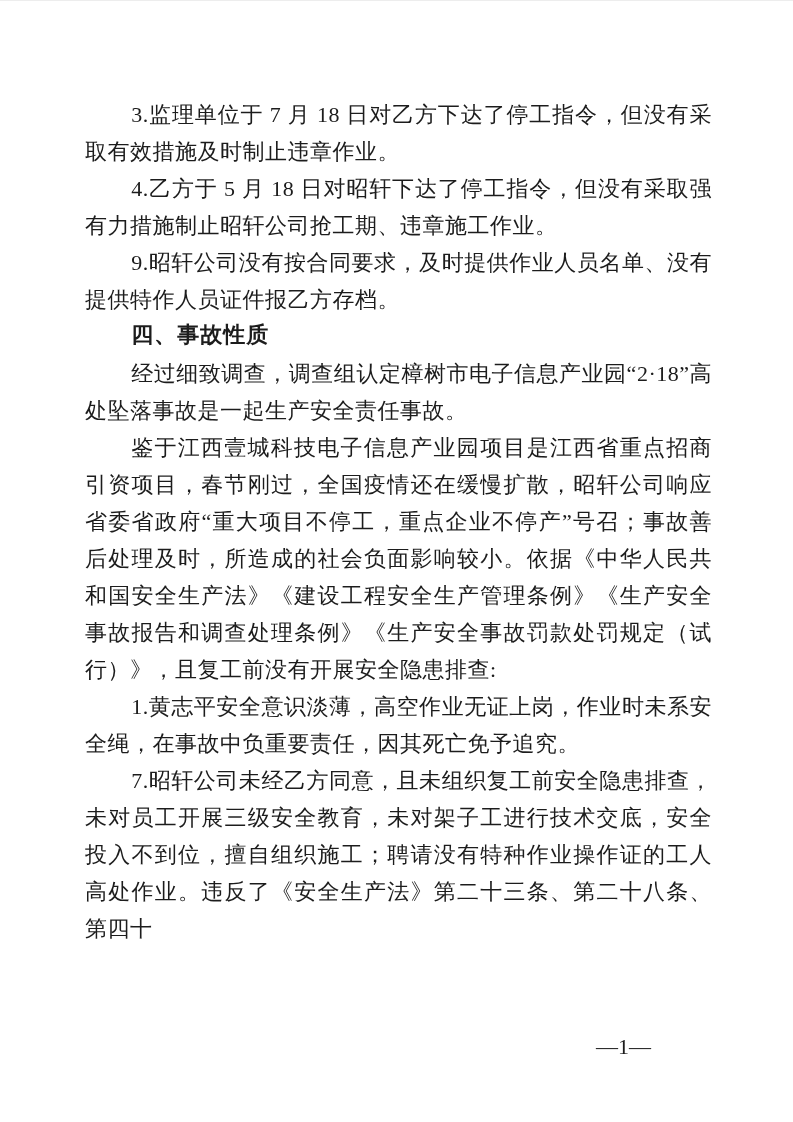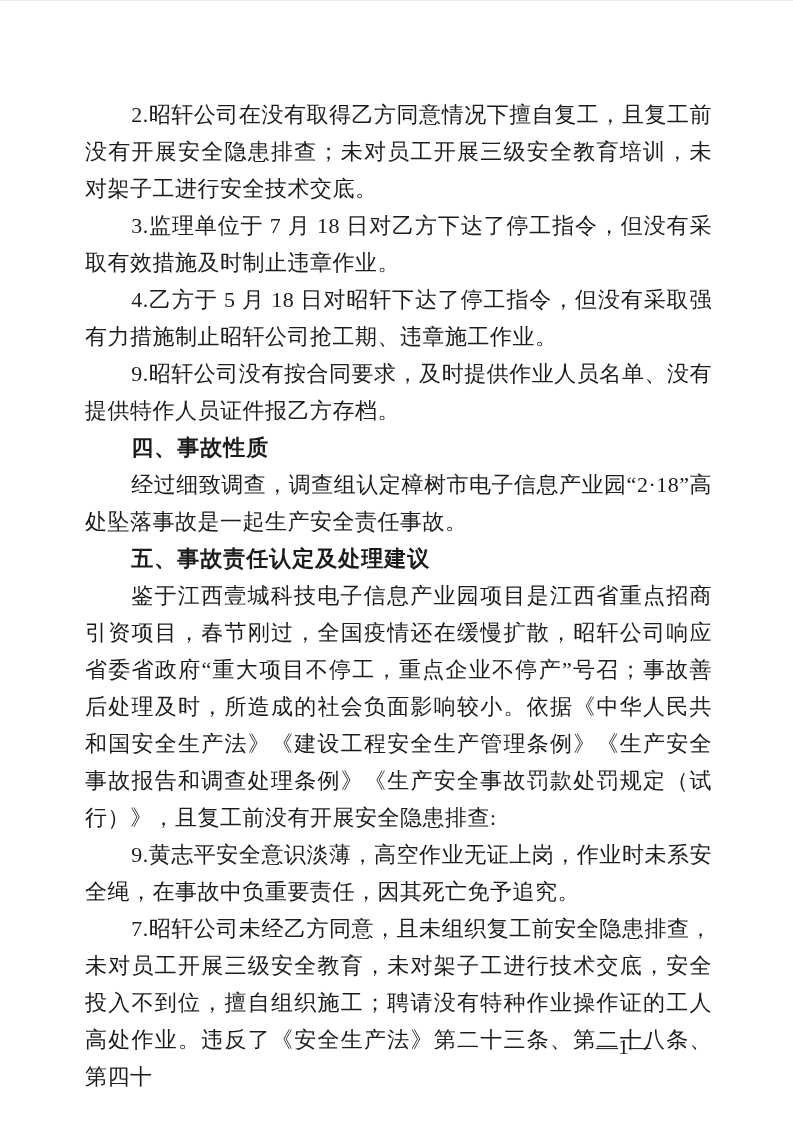--- a/index.html
+++ b/index.html
@@ -31,41 +31,40 @@
     letter-spacing: 0.5px;
     text-align: justify;
     text-align-last: left;
     text-indent: 2.1em;
     word-break: break-all;
   }
   .content p.heading {
     font-weight: bold;
     text-align: left;
     letter-spacing: 1px;
+    font-family: Liberation Mono, monospace;
   }
   .footer {
     position: absolute;
     top: 1032px;
     left: 596px;
     font-size: 22px;
     line-height: 28px;
     letter-spacing: 0;
     color: #1c1c1c;
   }
 </style>
 </head>
 <body>
 
 <div class="page">
   <div class="content">
-    <p class="body">2.昭轩公司在没有取得乙方同意情况下擅自复工，且复工前没有开展安全隐患排查；未对员工开展三级安全教育培训，未对架子工进行安全技术交底。</p>
     <p class="body">3.监理单位于 7 月 18 日对乙方下达了停工指令，但没有采取有效措施及时制止违章作业。</p>
     <p class="body">4.乙方于 5 月 18 日对昭轩下达了停工指令，但没有采取强有力措施制止昭轩公司抢工期、违章施工作业。</p>
     <p class="body">9.昭轩公司没有按合同要求，及时提供作业人员名单、没有提供特作人员证件报乙方存档。</p>
     <p class="heading">四、事故性质</p>
     <p class="body">经过细致调查，调查组认定樟树市电子信息产业园“2·18”高处坠落事故是一起生产安全责任事故。</p>
-    <p class="heading">五、事故责任认定及处理建议</p>
     <p class="body">鉴于江西壹城科技电子信息产业园项目是江西省重点招商引资项目，春节刚过，全国疫情还在缓慢扩散，昭轩公司响应省委省政府“重大项目不停工，重点企业不停产”号召；事故善后处理及时，所造成的社会负面影响较小。依据《中华人民共和国安全生产法》《建设工程安全生产管理条例》《生产安全事故报告和调查处理条例》《生产安全事故罚款处罚规定（试行）》，且复工前没有开展安全隐患排查:</p>
-    <p class="body">9.黄志平安全意识淡薄，高空作业无证上岗，作业时未系安全绳，在事故中负重要责任，因其死亡免予追究。</p>
+    <p class="body">1.黄志平安全意识淡薄，高空作业无证上岗，作业时未系安全绳，在事故中负重要责任，因其死亡免予追究。</p>
     <p class="body">7.昭轩公司未经乙方同意，且未组织复工前安全隐患排查，未对员工开展三级安全教育，未对架子工进行技术交底，安全投入不到位，擅自组织施工；聘请没有特种作业操作证的工人高处作业。违反了《安全生产法》第二十三条、第二十八条、第四十</p>
   </div>
   <div class="footer">—1—</div>
 </div>
 
 </body></html>

